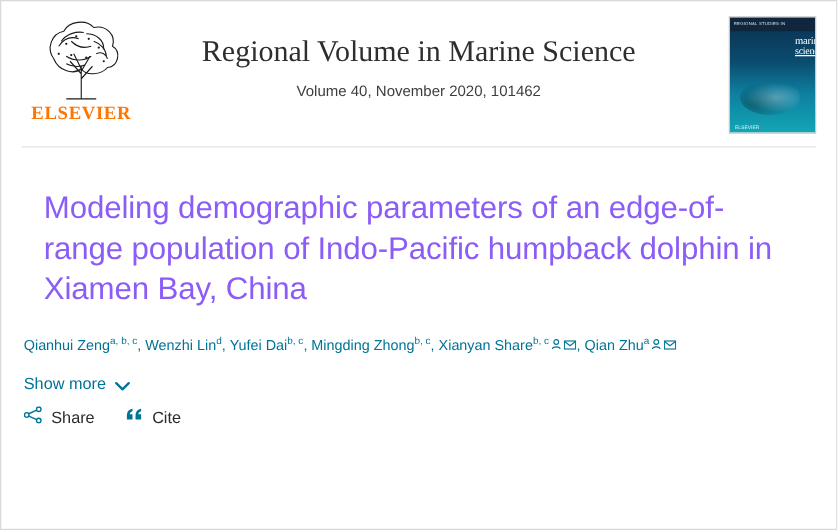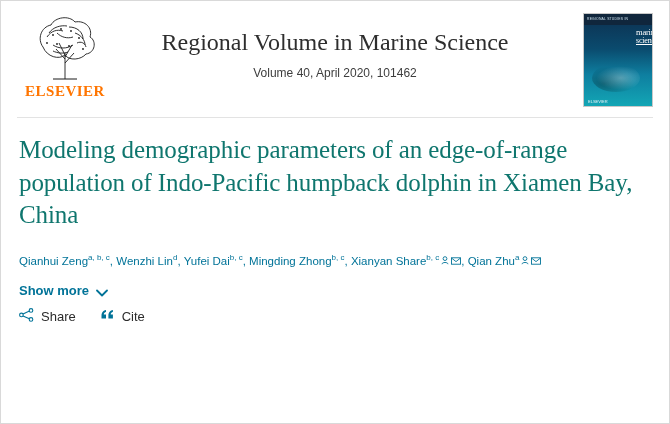--- a/index.html
+++ b/index.html
@@ -126,26 +126,26 @@
     height: 1px;
     background: #e3e3e3;
     margin: 0 16px;
   }
 
   
   .article {
     padding: 16px 18px 0 18px;
   }
   .article-title {
-    font-family: Liberation Serif, serif;
+    font-family: Liberation Sans, sans-serif;
     font-size: 25px;
     line-height: 1.30;
-    color: #0f766e;
+    color: #8b5cf6;
     font-weight: normal;
-    margin: 0;
+    margin: 16px;
     letter-spacing: -0.1px;
   }
 
   .authors {
     margin-top: 20px;
     font-size: 11.5px;
     color: #007398;
     line-height: 1.6;
   }
   .author {
@@ -161,21 +161,21 @@
     display: inline-block;
     vertical-align: middle;
     margin-left: 2px;
     color: #007398;
   }
 
   .show-more {
     margin-top: 12px;
     font-size: 13px;
     color: #007398;
-    font-weight: bold;
+    font-weight: normal;
     display: inline-flex;
     align-items: center;
     cursor: pointer;
     text-align: right;
   }
   .chev {
     display: inline-block;
     margin-left: 7px;
     width: 10px;
     height: 10px;
@@ -246,21 +246,21 @@
           <circle cx="60" cy="36" r="0.9"></circle>
             <circle cx="24" cy="30" r="0.9"></circle>
         </g>
         <path d="M30 66 L54 66" stroke="#1b1b1b" stroke-width="1"></path>
       </svg>
       <div class="elsevier-word">ELSEVIER</div>
     </div>
 
     <div class="journal-block">
       <div class="journal-title">Regional Volume in Marine Science</div>
-      <div class="journal-meta">Volume 40, April 2020, 101462</div>
+      <div class="journal-meta">Volume 40, November 2020, 101462</div>
     </div>
 
     <div class="cover">
       <div class="cover-top-bar">
         <span>REGIONAL STUDIES IN</span>
       </div>
       <div class="cover-title">
         <div class="l1">marine</div>
         <div class="l2">science</div>
       </div>

